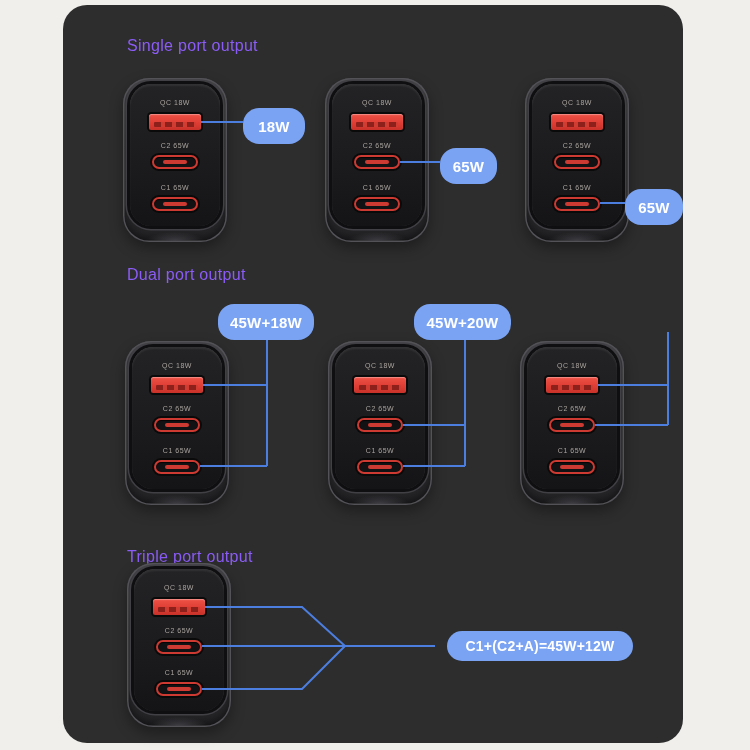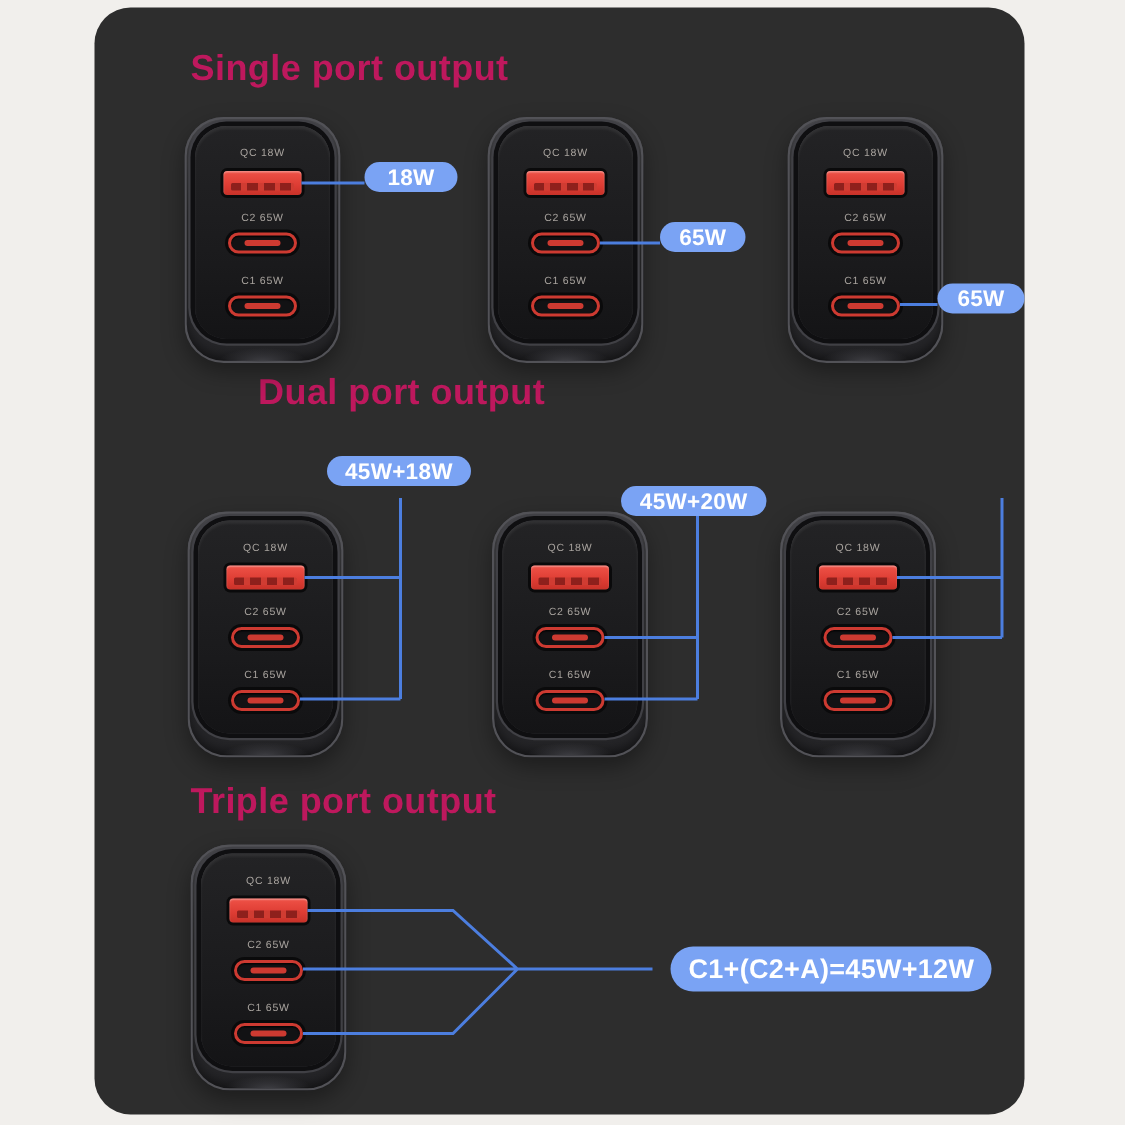--- a/index.html
+++ b/index.html
@@ -7,26 +7,26 @@
     position:relative;width:750px;height:750px;overflow:hidden;
     background:#f1efec;
     font-family:"Liberation Sans", sans-serif;
   }
   .panel{
     position:absolute;left:63px;top:5px;width:620px;height:738px;
     background:#2d2d2d;border-radius:24px;
   }
   .section-title{
     position:absolute;left:127px;margin:0;
-    font-size:24px;font-weight:700;color:#be185d;letter-spacing:.3px;
+    font-size:16px;font-weight:400;color:#8b5cf6;letter-spacing:.3px;
     line-height:28px;
   }
   #title-single{top:32px;}
-  #title-dual{top:248px;margin-left:45px;}
-  #title-triple{top:521px;}
+  #title-dual{top:261px;}
+  #title-triple{top:543px;}
 
   
   .charger{
     position:absolute;width:104px;height:164px;border-radius:26px;
     background:linear-gradient(180deg,#4a4a4e 0%,#2b2b2d 40%,#242427 100%);
     box-shadow:inset 0 0 0 1.5px #525257, inset 0 -4px 8px rgba(0,0,0,.55), 0 6px 14px rgba(0,0,0,.35);
   }
   .charger-face{
     position:absolute;left:7px;right:7px;top:6px;bottom:16px;border-radius:21px;
     background:linear-gradient(180deg,#232325 0%,#1a1a1c 65%,#141416 100%);
@@ -56,34 +56,34 @@
     width:46px;height:14px;border-radius:8px;background:#121214;
     border:2px solid #cd3a31;box-sizing:border-box;
     box-shadow:0 0 0 2px #0a0a0b, inset 0 1px 1px rgba(0,0,0,.8);
     display:flex;align-items:center;justify-content:center;
   }
   .usbc.c2{top:71px;} .usbc.c1{top:113px;}
   .usbc-bar{display:block;width:24px;height:3.5px;border-radius:2px;background:#cd3a31;}
 
   
   .callout{
-    position:absolute;height:20px;box-sizing:border-box;
+    position:absolute;height:36px;box-sizing:border-box;
     display:flex;align-items:center;justify-content:center;
     padding:0 12px;border-radius:16px;
     background:var(--pill,#7aa3f4);
     color:#ffffff;font-size:15px;font-weight:700;letter-spacing:.2px;
     z-index:5;white-space:nowrap;
   }
   #co-single-a{left:243px;top:108px;min-width:62px;}
   #co-single-c2{left:440px;top:148px;min-width:57px;}
   #co-single-c1{left:625px;top:189px;min-width:58px;}
   #co-dual-1{left:218px;top:304px;min-width:94px;text-align:right;}
-  #co-dual-2{left:414px;top:304px;min-width:97px;margin-top:20px;}
+  #co-dual-2{left:414px;top:304px;min-width:97px;}
   #co-dual-3{left:597px;top:304px;min-width:88px;}
-  #co-triple{left:447px;top:631px;min-width:186px;height:30px;font-size:18px;}
+  #co-triple{left:447px;top:631px;min-width:186px;height:30px;font-size:14px;}
 
   #connectors{position:absolute;left:0;top:0;z-index:4;pointer-events:none;}
 </style>
 </head>
 <body>
 
 <div class="stage" style="background: rgb(241, 239, 236);">
   <div class="panel" style="background: rgb(45, 45, 45);"></div>
 
   <h2 class="section-title" id="title-single">Single port output</h2>

